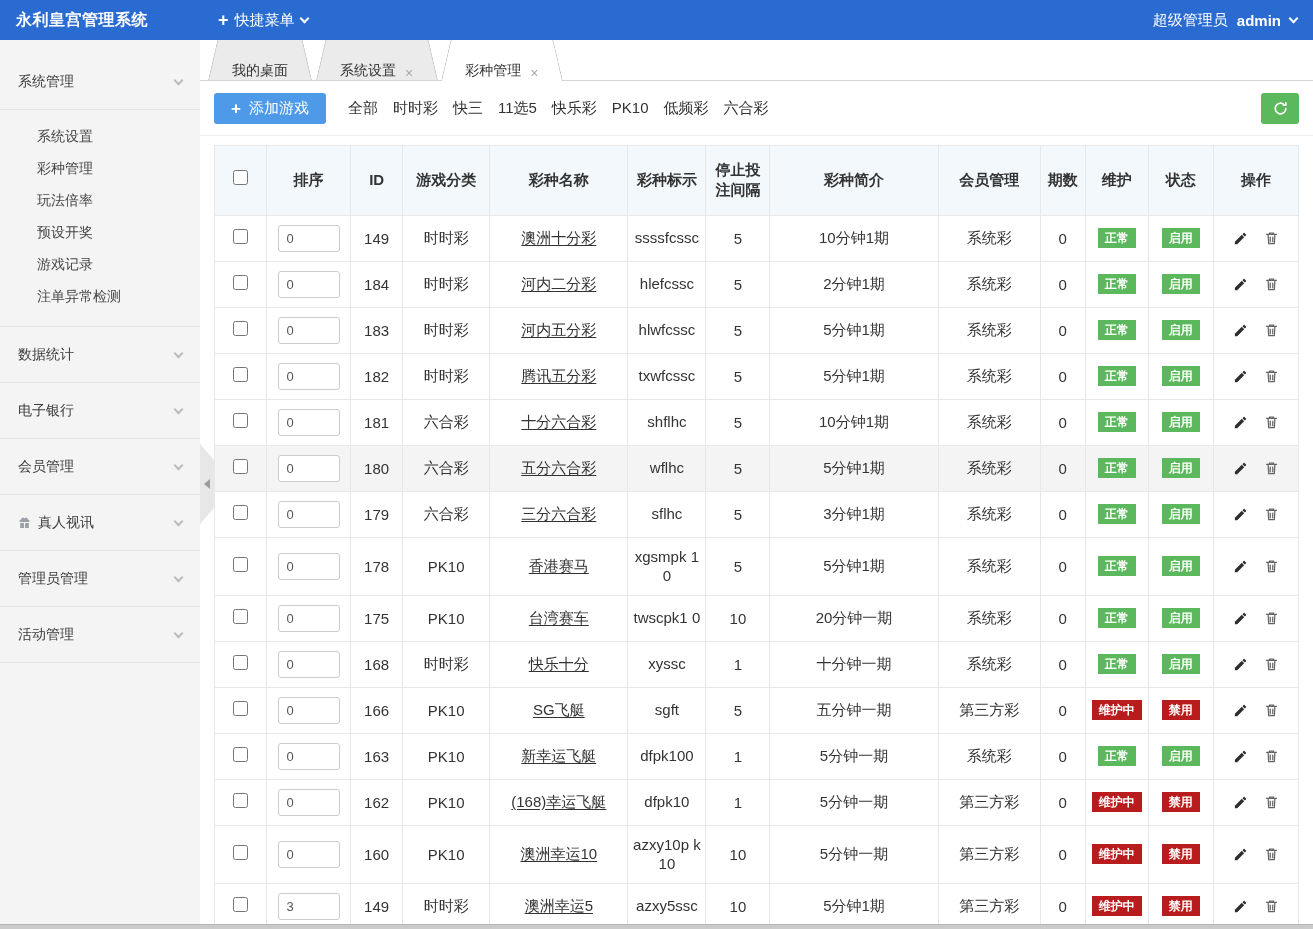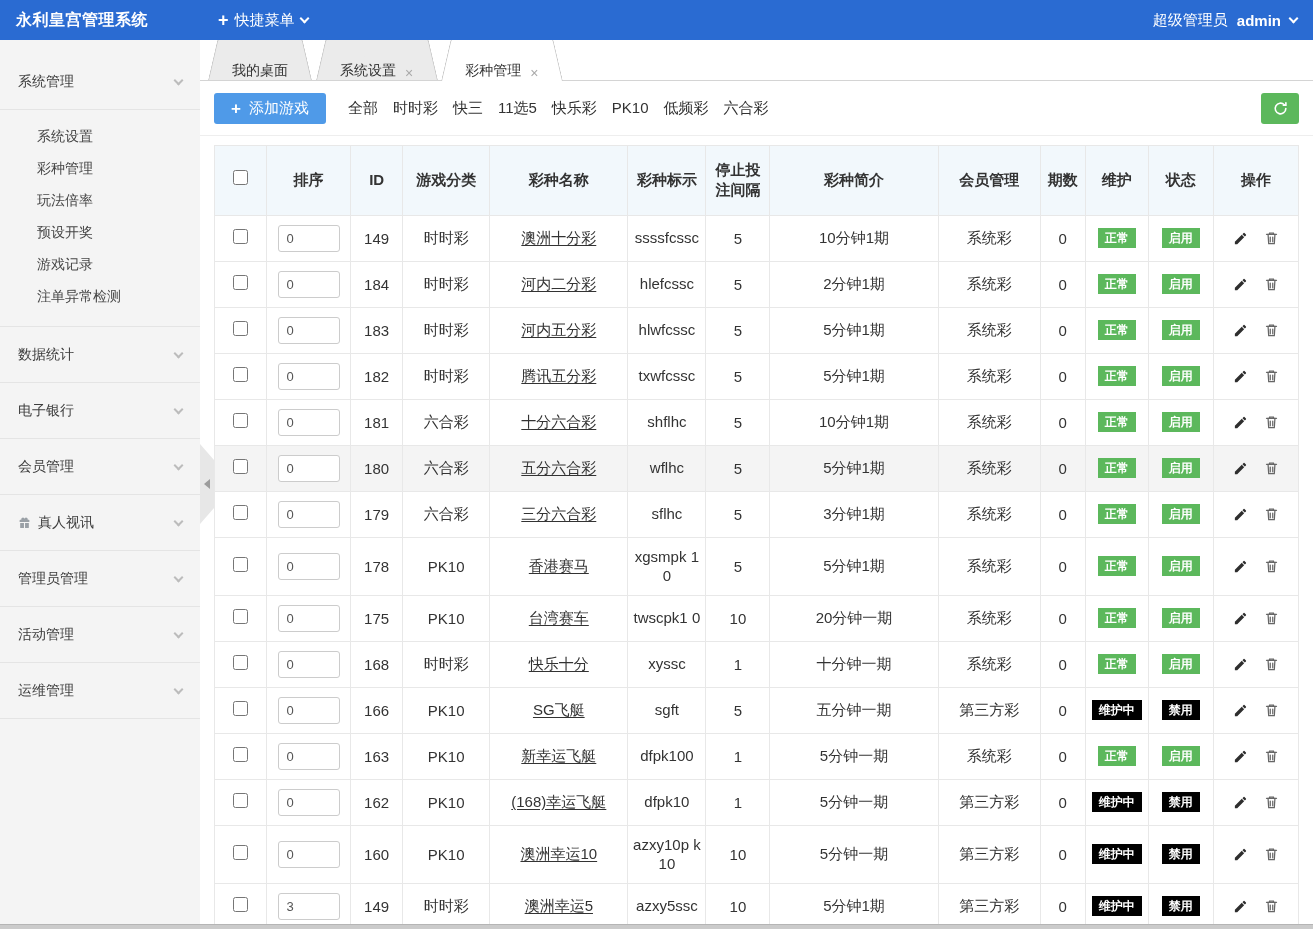--- a/index.html
+++ b/index.html
@@ -84,21 +84,21 @@
   td.code { word-break: break-all; line-height: 1.3; }
   .sort-input {
     width: 62px; height: 27px; border: 1px solid #ccc; border-radius: 3px;
     padding: 0 8px; font-size: 13px; color: #555; font-family: inherit;
   }
   .badge {
     display: inline-block; padding: 4px 7px; border-radius: 0; color: #fff;
     font-size: 12px; font-weight: bold; line-height: 1; cursor: pointer; white-space: nowrap;
   }
   .badge.green { background: #5cb85c; }
-  .badge.gray  { background: #000000; }
+  .badge.gray  { background: #b91c1c; }
   .ops { display: flex; align-items: center; justify-content: center; gap: 16px; }
   .op-btn { cursor: pointer; display: inline-flex; }
   input[type=checkbox] { width: 15px; height: 15px; cursor: pointer; }
 
   .bottom-bar { position: absolute; left: 0; right: 0; bottom: 0; height: 5px; background: #cbcbcb; border-top: 1px solid #b5b5b5; z-index: 9; }
 </style>
 </head>
 <body>
 
 <header class="topbar">
@@ -162,26 +162,20 @@
       </div>
       <div class="side-section">
         <div class="side-header">
           <span>管理员管理</span>
           <span class="chevron"></span>
         </div>
       </div>
       <div class="side-section">
         <div class="side-header">
           <span>活动管理</span>
-          <span class="chevron"></span>
-        </div>
-      </div>
-      <div class="side-section">
-        <div class="side-header">
-          <span>运维管理</span>
           <span class="chevron"></span>
         </div>
       </div>
     </aside>
 
   <section class="content">
     <div class="tabstrip" id="tabstrip">
         <div class="tab">
           <span class="tab-label">我的桌面</span>
         </div>

